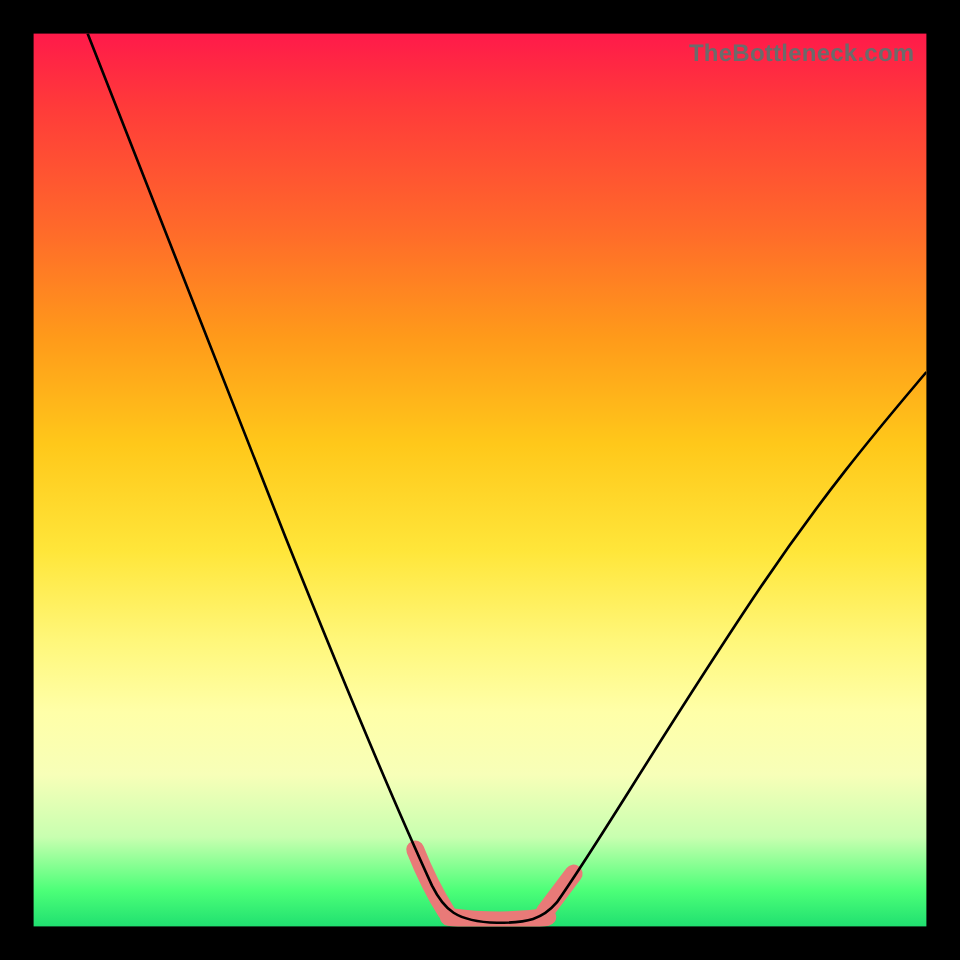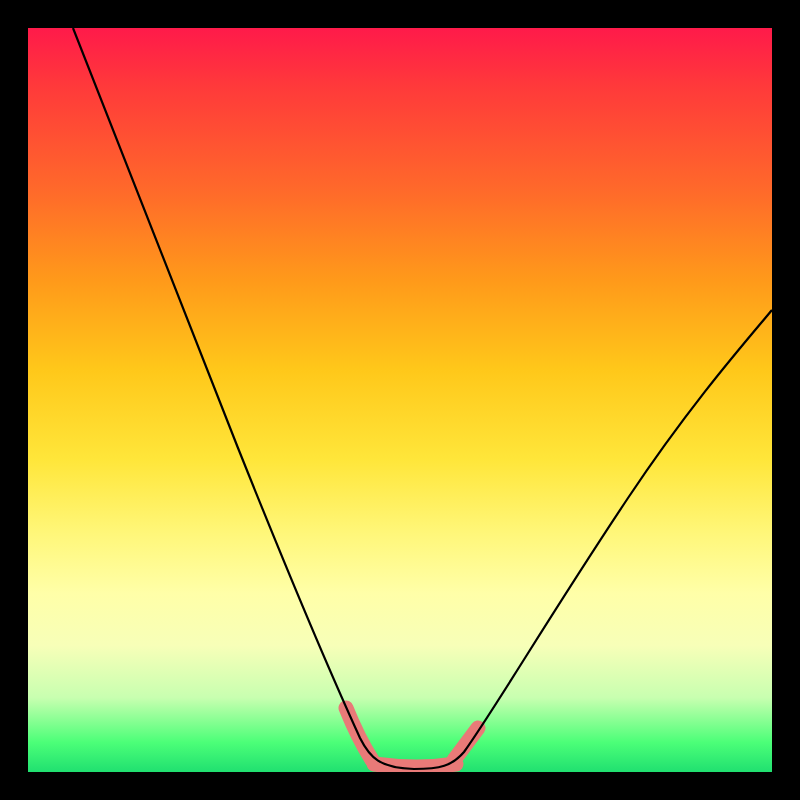--- a/index.html
+++ b/index.html
@@ -50,20 +50,21 @@
     width: 100%;
     height: 100%;
   }
 </style>
 </head>
 <body>
 
 <div class="frame">
   <div class="plot-area">
 
+    <div class="watermark">TheBottleneck.com</div>
 
     <svg class="curves" viewBox="0 0 744 744" preserveAspectRatio="none">
 
       <g fill="none" stroke="#e97a78" stroke-width="15" stroke-linecap="round">
 
         <path d="M 318 680  Q 330 710 344 732"></path>
 
         <path d="M 346 736  Q 390 742 428 736"></path>
 
         <path d="M 426 732 Q 438 716 450 700"></path>

